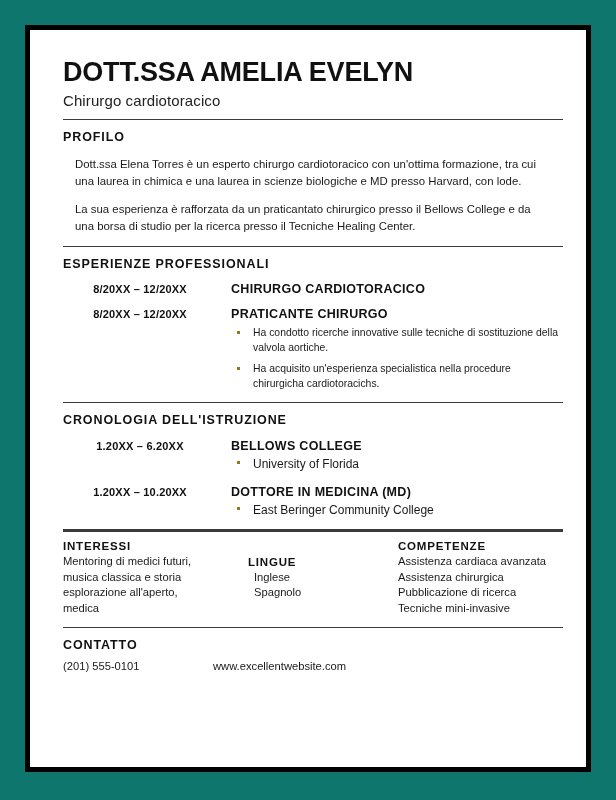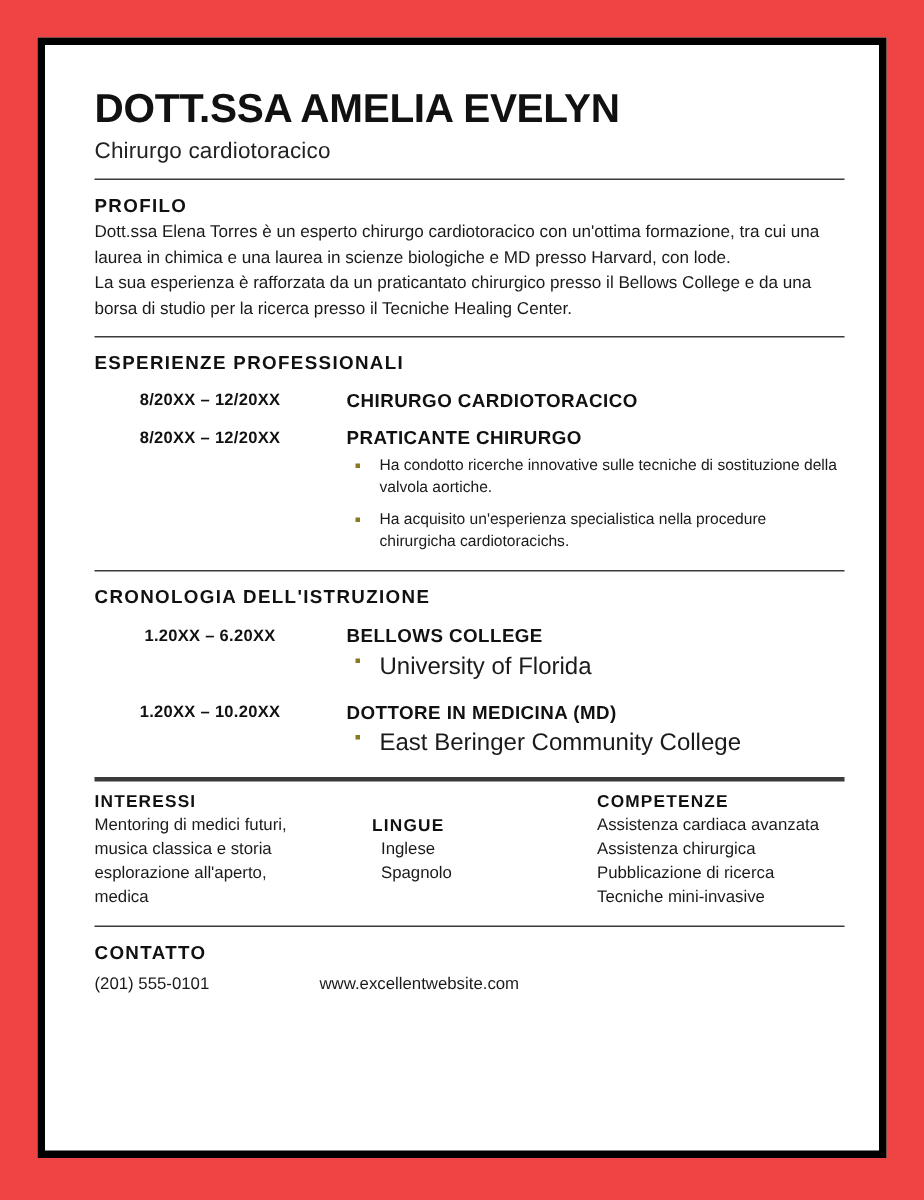--- a/index.html
+++ b/index.html
@@ -13,21 +13,21 @@
     overflow: hidden;
     font-family: "Liberation Sans", sans-serif;
     color: #111111;
   }
 
   .page {
     position: absolute;
     left: 0; top: 0;
     width: 616px;
     height: 800px;
-    background: #ef4444;
+    background: #0f766e;
   }
 
   
   .frame {
     position: absolute;
     left: 25px;
     top: 25px;
     width: 566px;
     height: 747px;
     border: 5px solid #000000;
@@ -79,21 +79,21 @@
     margin: 10px 0 0 0;
   }
 
   
   .profile-body {
     font-size: 11.4px;
     line-height: 1.45;
     margin-top: 3px;
     color: #1a1a1a;
   }
-  .profile-body p { margin: 0; }
+  .profile-body p { margin: 12px; }
   .profile-body p + p { margin-top: 1px; }
 
   
   .entry {
     display: flex;
     margin-top: 11px;
   }
   .entry .date-col {
     width: 168px;
     flex: 0 0 168px;
@@ -135,21 +135,21 @@
     top: 5px;
     width: 3px;
     height: 3px;
     background: #8a7a1e;
   }
   .bullets.tight li { margin-bottom: 0; }
 
   
   .entry.edu { margin-top: 12px; }
   .entry.edu .bullets { margin-top: 3px; }
-  .entry.edu .bullets li { font-size: 16px; }
+  .entry.edu .bullets li { font-size: 12px; }
 
   
   .cols {
     display: flex;
     margin-top: 8px;
     align-items: center;
   }
   .col-a { width: 185px; flex: 0 0 185px; }
   .col-b { width: 150px; flex: 0 0 150px; }
   .col-c { flex: 1 1 auto; }

